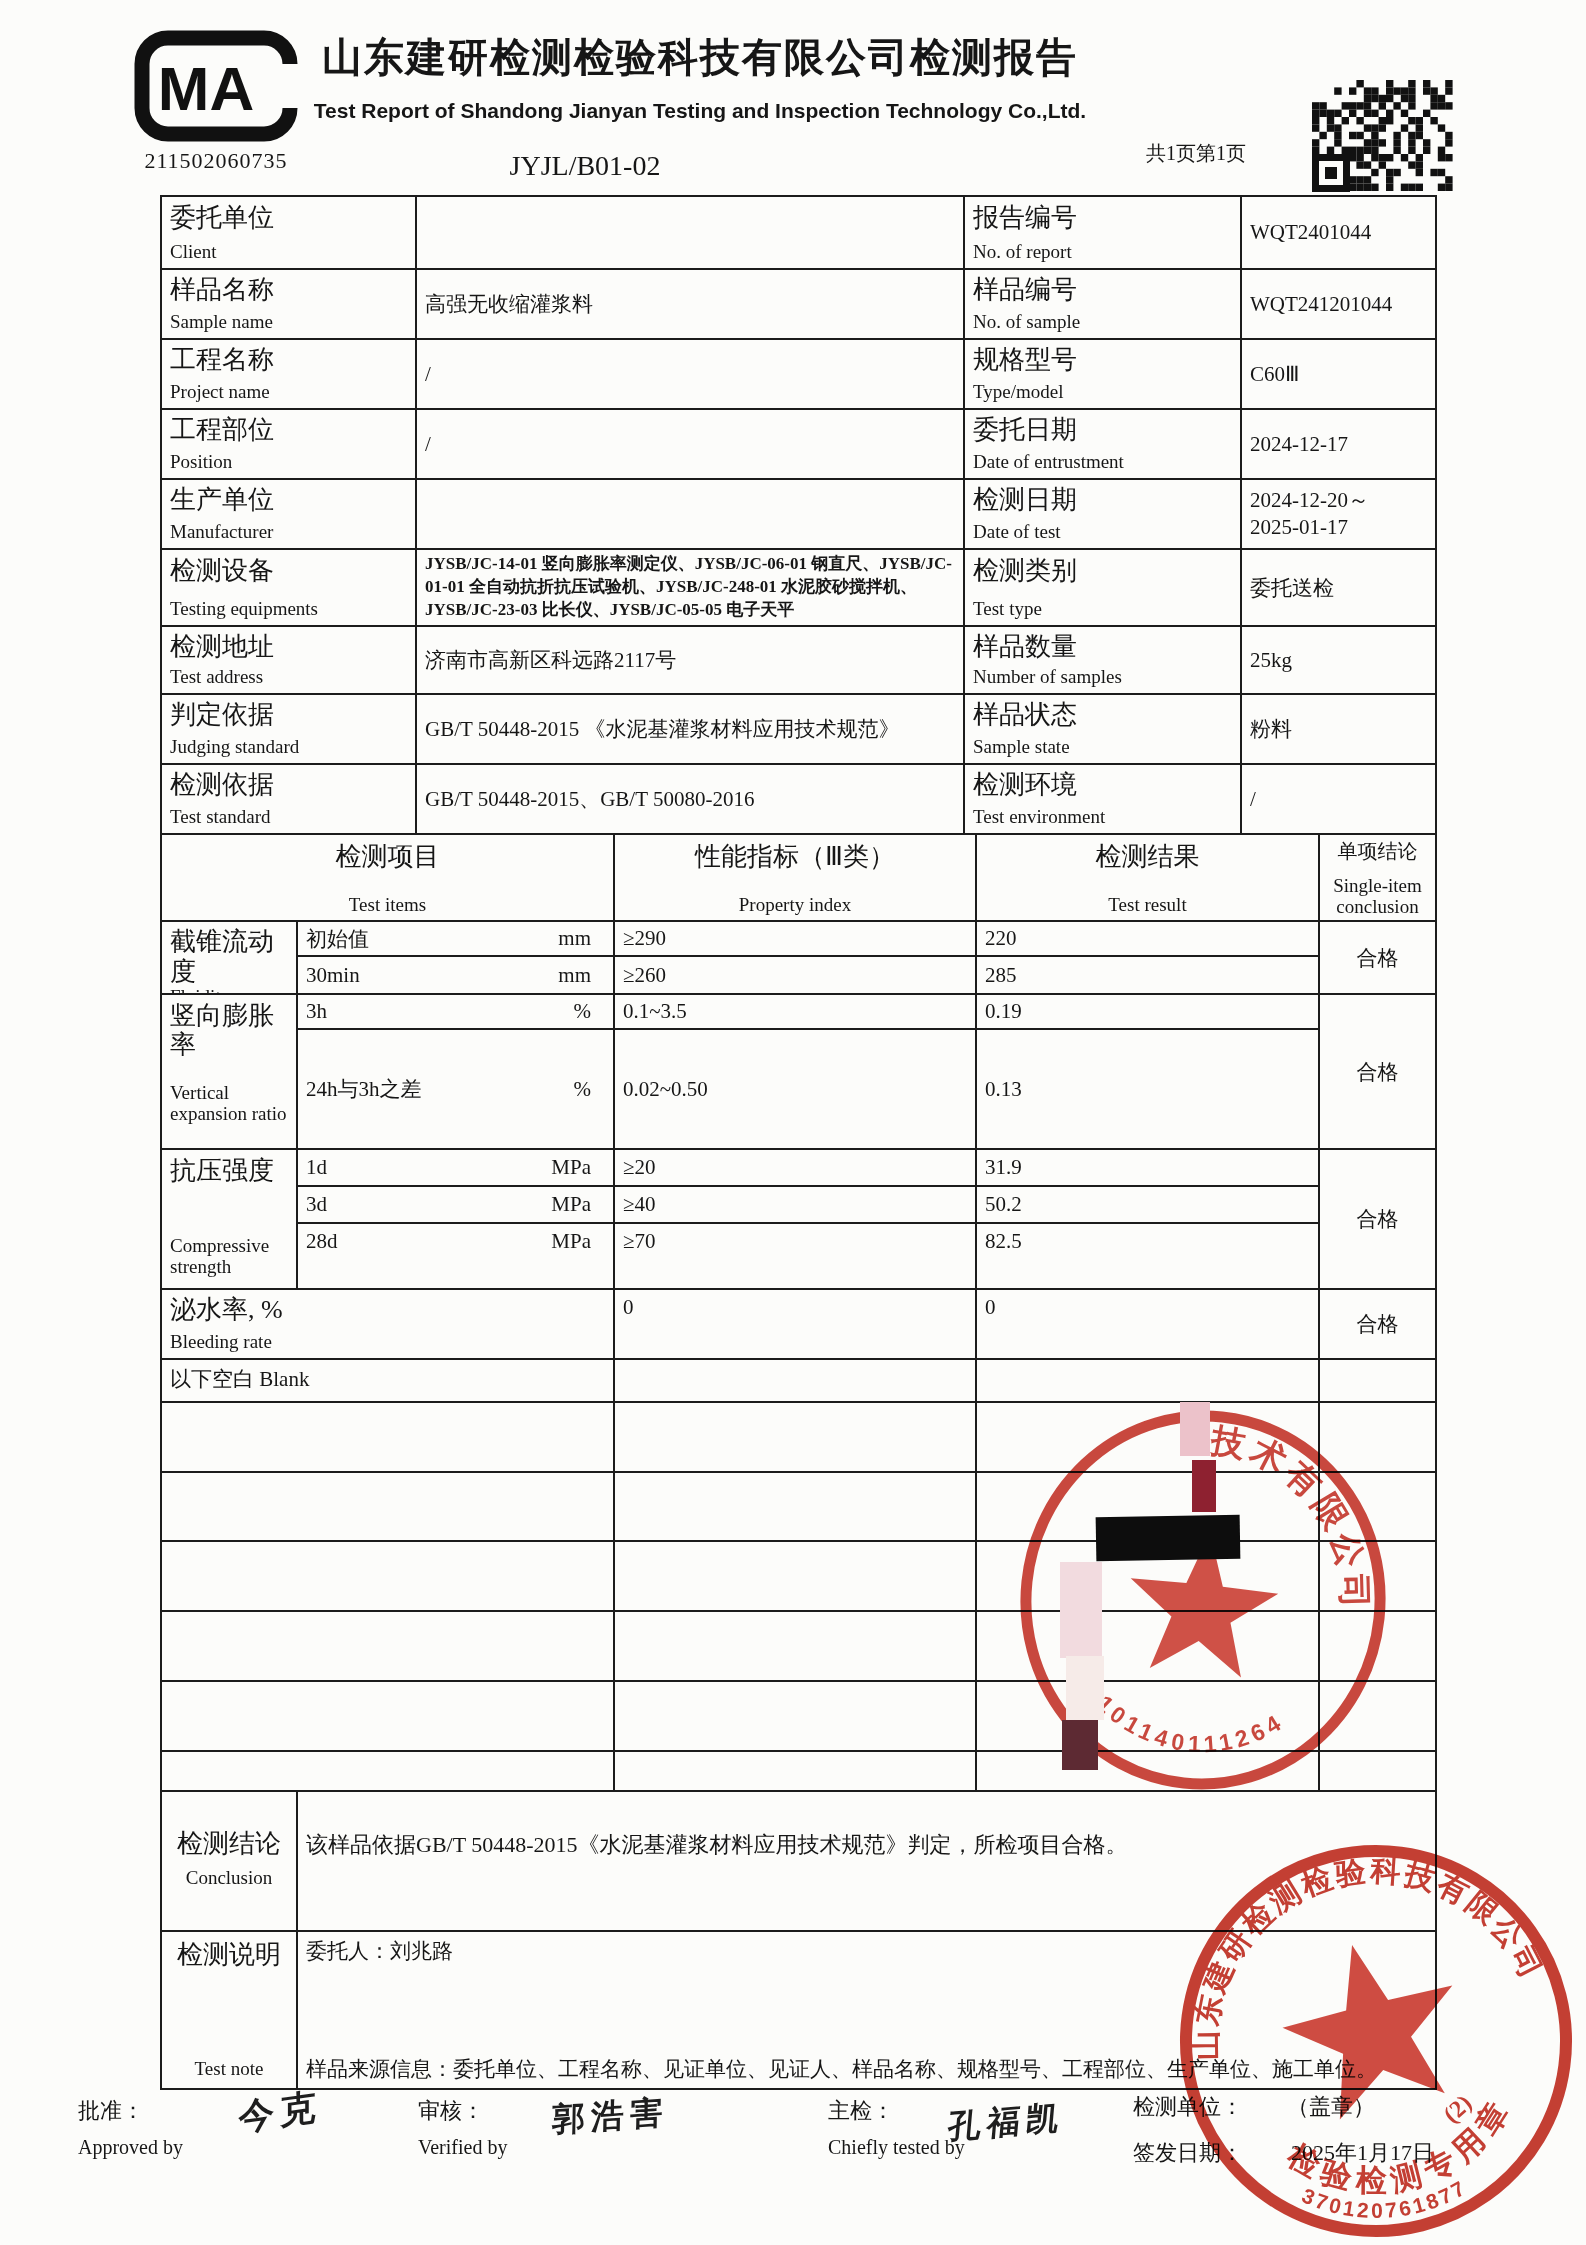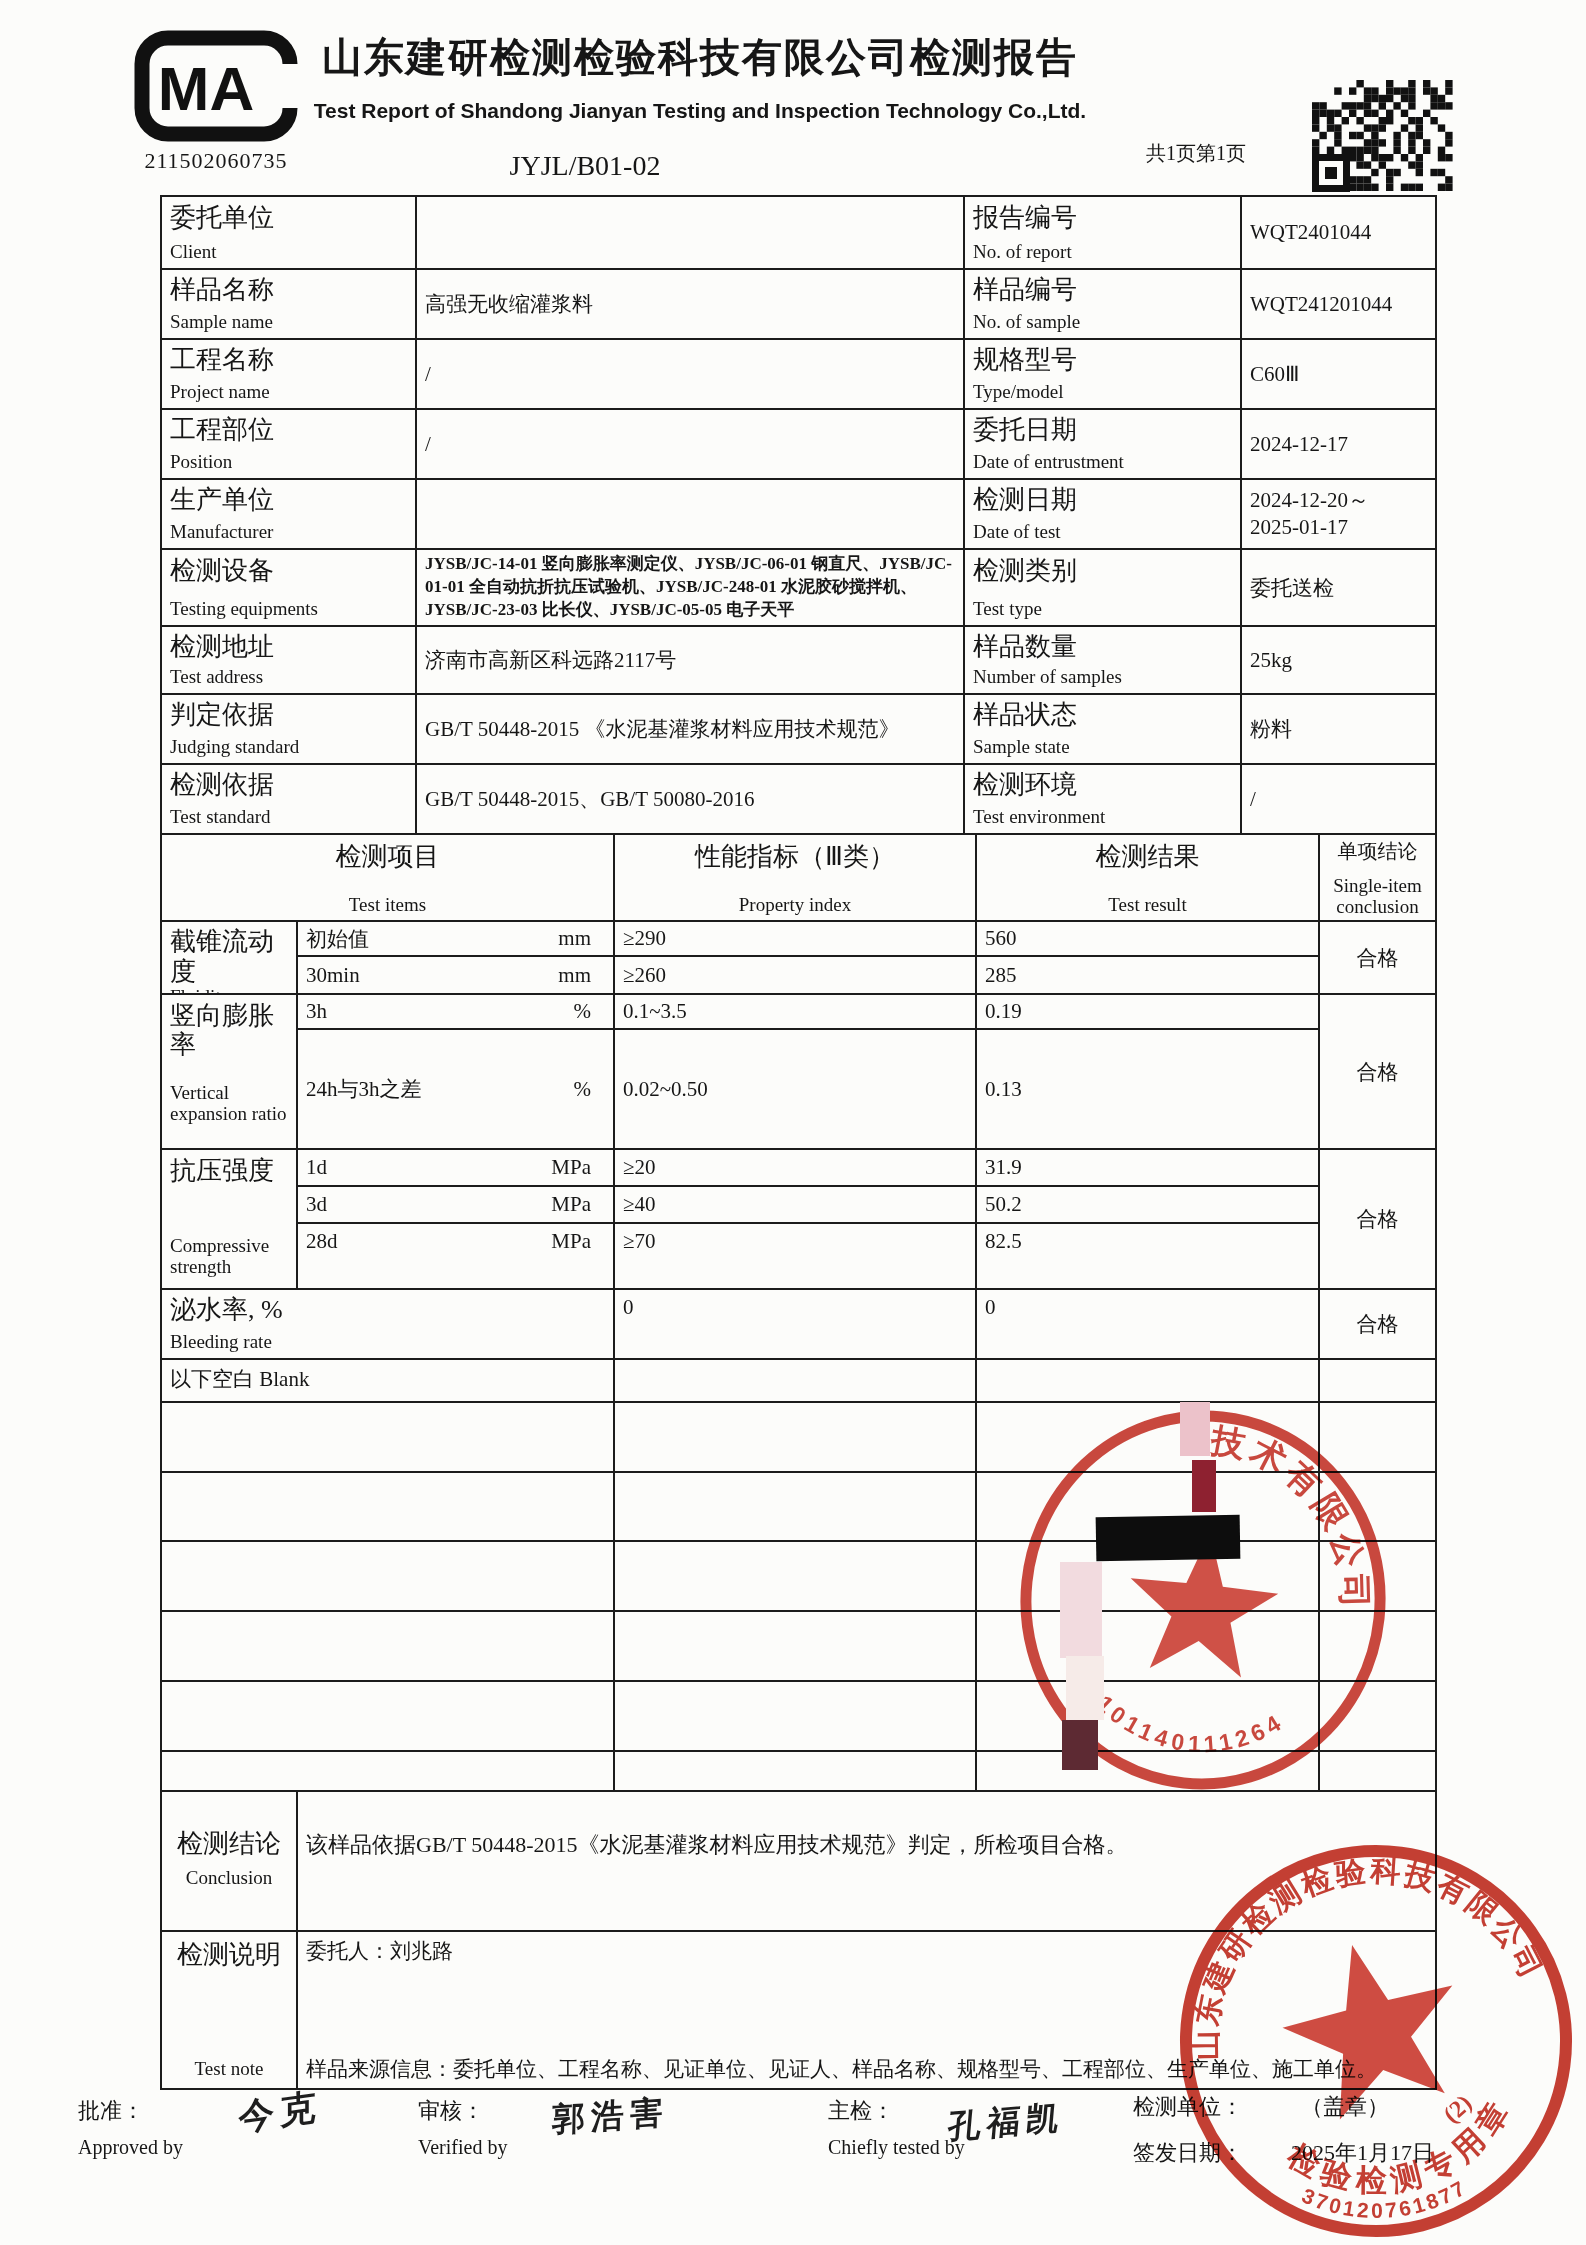--- a/index.html
+++ b/index.html
@@ -415,21 +415,21 @@
               <span class="enl">Fluidity</span>
             </div>
           </td>
       <td>
             <div class="sub">
               <span>初始值</span>
               <span class="unit">mm</span>
             </div>
           </td>
       <td>≥290</td>
-      <td>560</td>
+      <td>220</td>
       <td rowspan="2" class="center">合格</td>
     </tr>
     <tr style="height:38px">
       <td>
             <div class="sub">
               <span>30min</span>
               <span class="unit">mm</span>
             </div>
           </td>
       <td>≥260</td>
@@ -596,21 +596,21 @@
   </div>
   <div class="sig" style="left:552px;top:2094px;font-size:33px;transform:rotate(-4deg) skewX(-5deg)">郭浩害</div>
 
   <div class="fblock" style="left:828px;top:2096px">
     <div>主检：</div>
     <div class="en">Chiefly tested by</div>
   </div>
   <div class="sig" style="left:948px;top:2100px;font-size:33px;transform:rotate(-5deg) skewX(-10deg)">孔福凯</div>
 
   <div class="fblock" style="left:1133px;top:2092px">
-    <div class="fline" style="gap:58px">
+    <div class="fline" style="gap:44px">
       <span>检测单位：</span>
       <span>（盖章）</span>
     </div>
     <div class="fline" style="gap:48px;margin-top:16px">
       <span>签发日期：</span>
       <span>2025年1月17日</span>
     </div>
   </div>
 
   <svg class="stamp" style="left:1008px;top:1402px;opacity:.88" width="390" height="396" viewBox="0 0 390 396">

